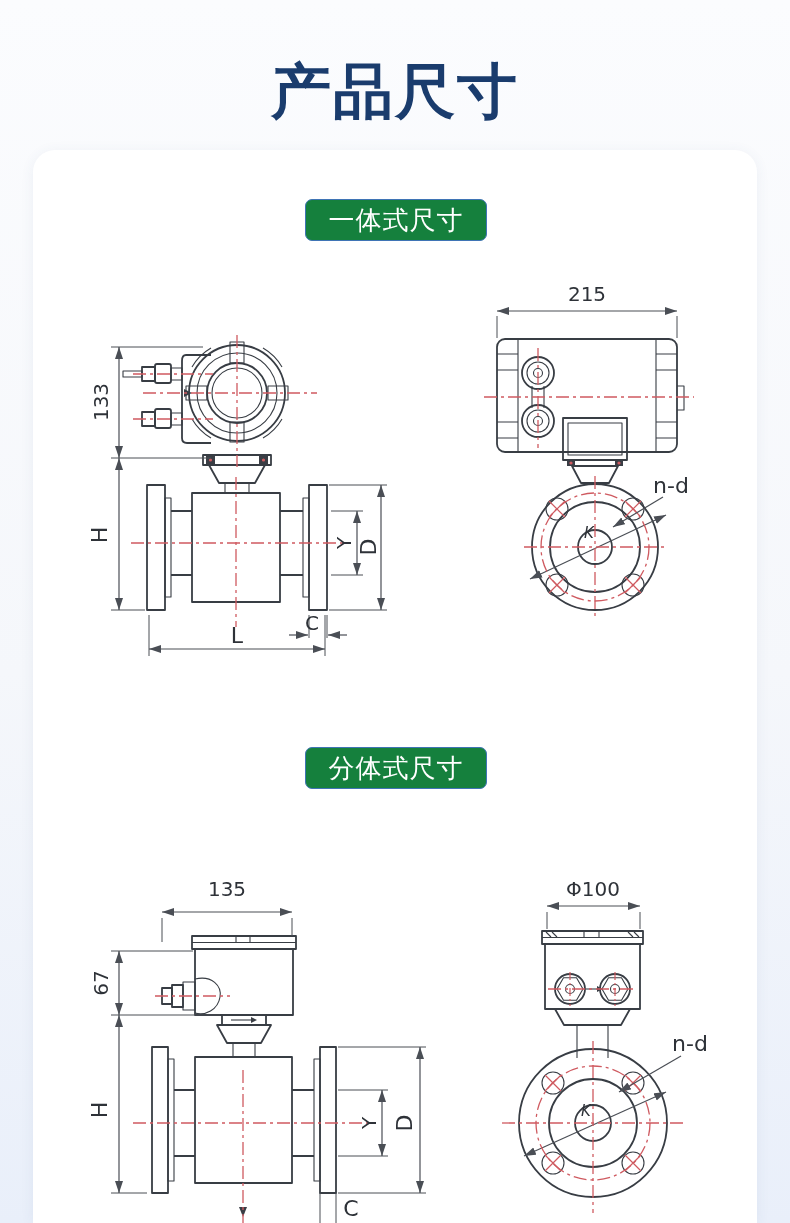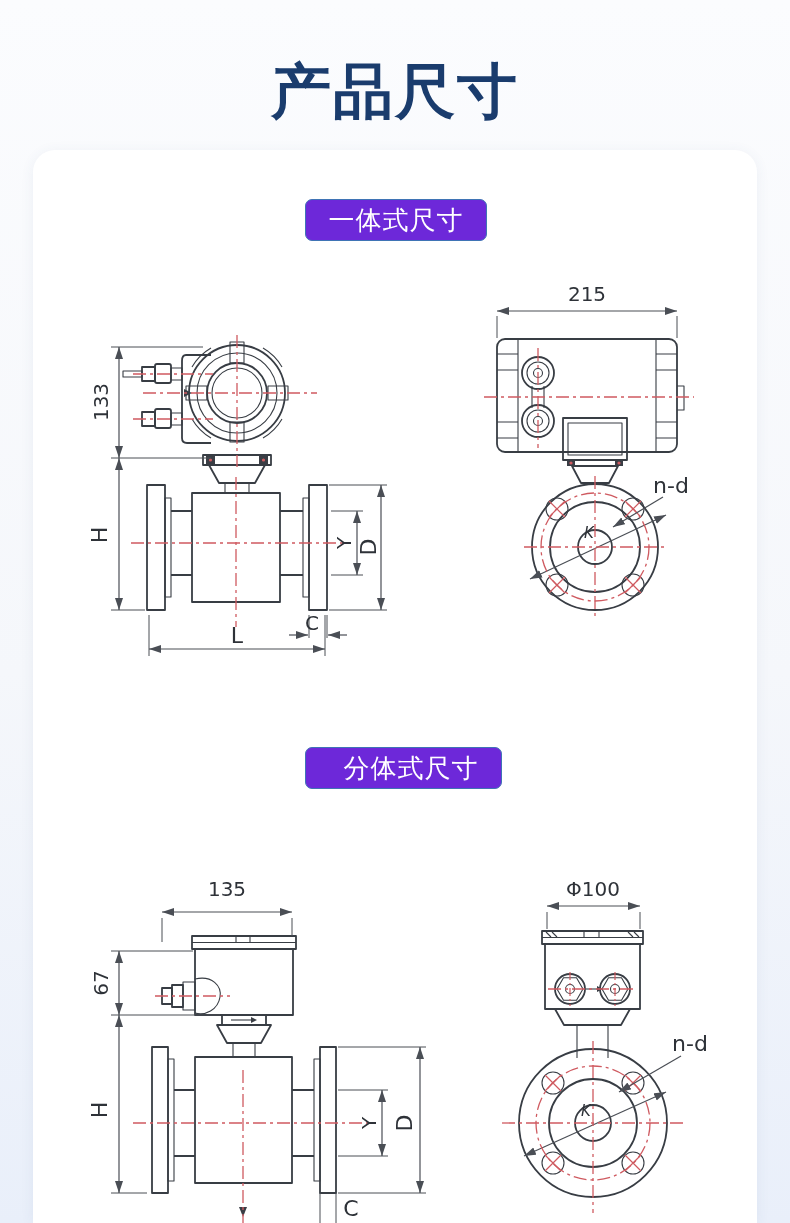--- a/index.html
+++ b/index.html
@@ -17,26 +17,26 @@
     color:#1a3c6d;
   }
   .card{
     position:absolute;left:33px;top:150px;width:724px;height:1073px;
     background:#ffffff;
     border-radius:22px 22px 0 0;
     box-shadow:0 2px 14px rgba(60,80,130,0.07);
   }
   .badge{
     position:absolute;left:305px;width:180px;height:40px;
-    background:#6d28d9;border:1px solid #3f74b5;border-radius:7px;
+    background:#15803d;border:1px solid #3f74b5;border-radius:7px;
     color:#ffffff;font-size:26px;font-weight:500;letter-spacing:1px;
     display:flex;align-items:center;justify-content:center;
   }
   .badge-1{top:199px;}
-  .badge-2{top:747px;padding-left:15px;}
+  .badge-2{top:747px;}
   svg{position:absolute;overflow:visible;}
   .svg-a{left:85px;top:285px;}
   .svg-b{left:460px;top:282px;}
   .svg-c{left:85px;top:878px;}
   .svg-d{left:480px;top:875px;}
   
   .ol{fill:none;stroke:#383d44;stroke-width:1.8;stroke-linejoin:round;}
   .ol2{fill:none;stroke:#383d44;stroke-width:1.1;stroke-linejoin:round;}
   .dim{fill:none;stroke:#4a4e55;stroke-width:1.2;}
   .arr2{marker-start:url(#ar);marker-end:url(#ar);}

